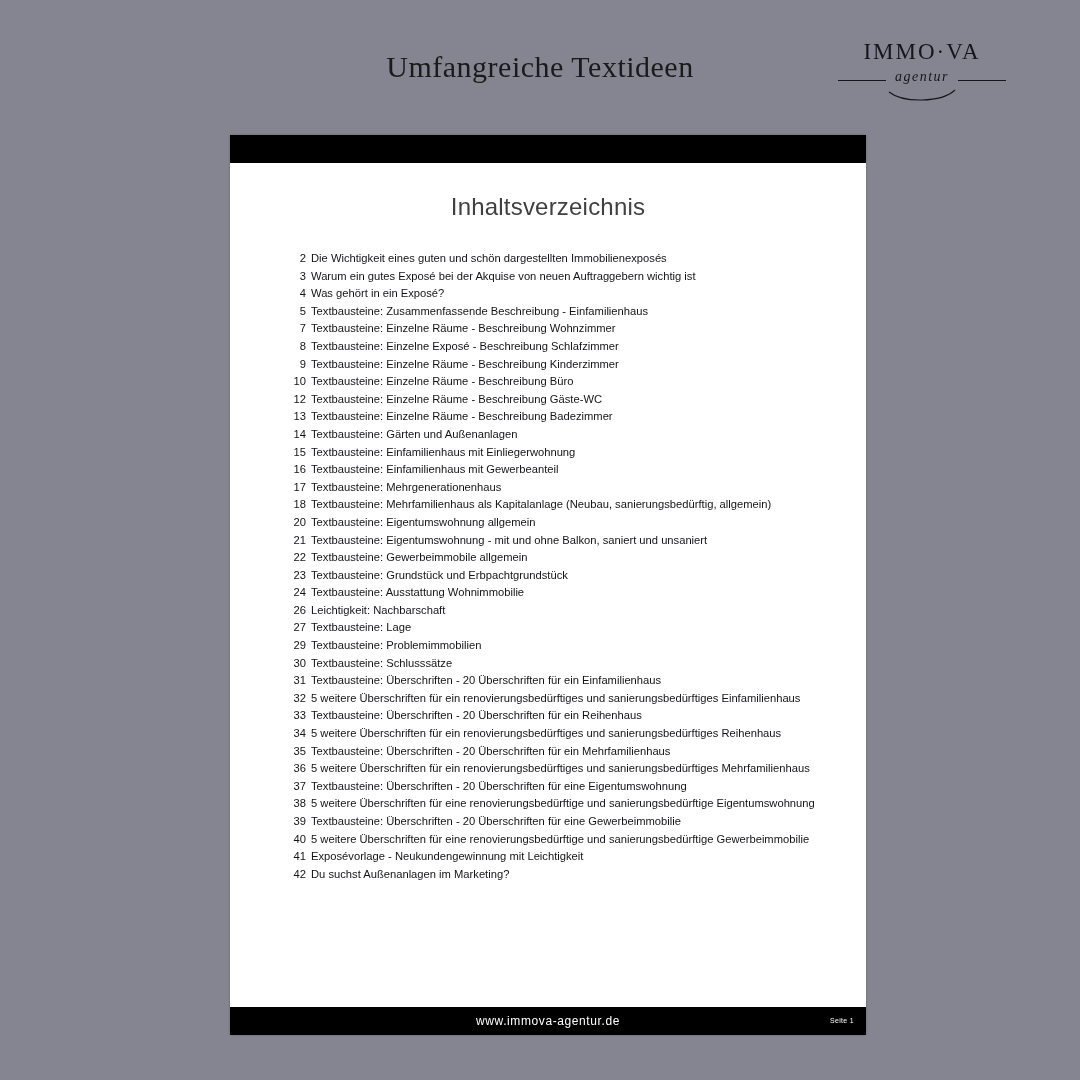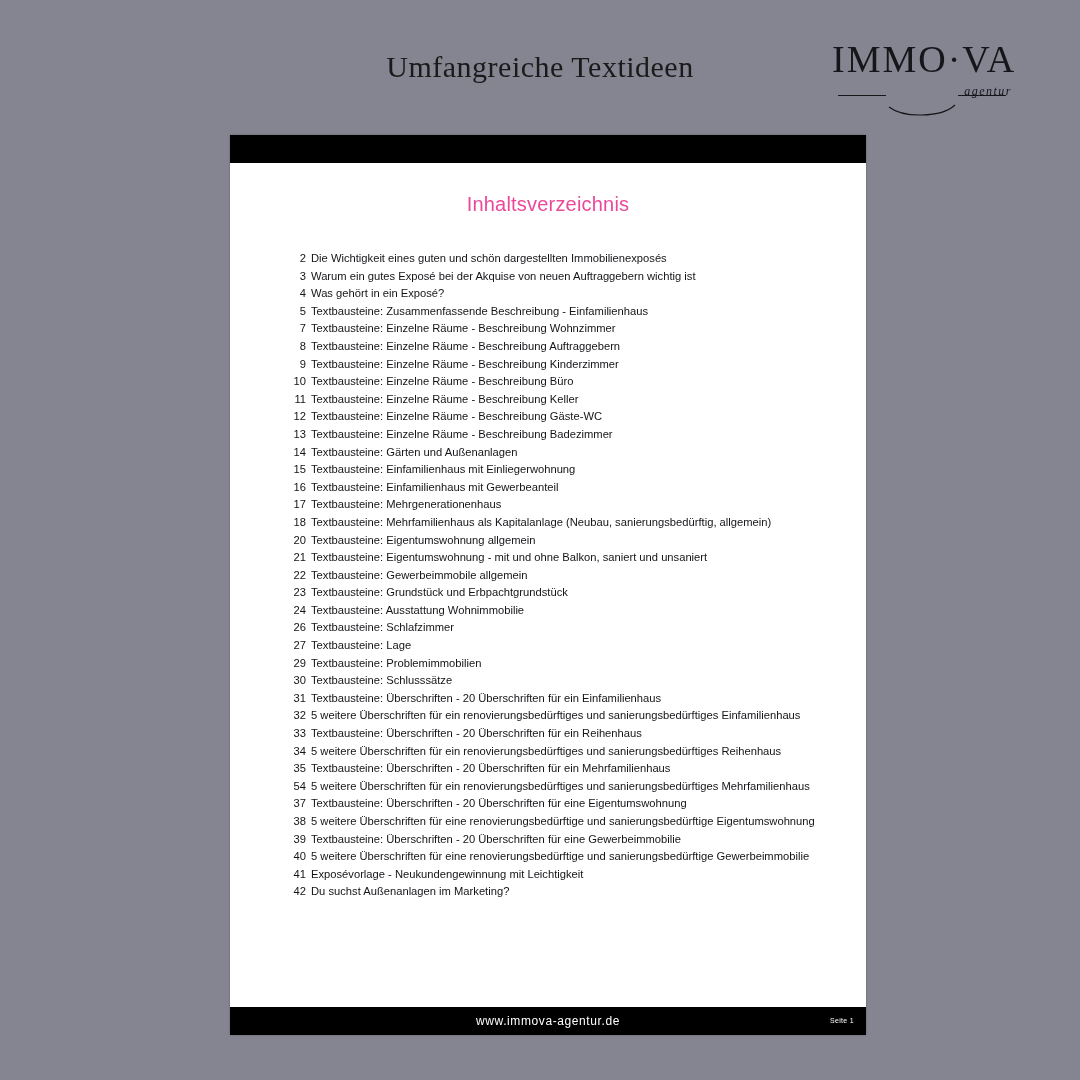--- a/index.html
+++ b/index.html
@@ -38,21 +38,21 @@
   #brand-logo {
     position: absolute;
     right: 68px;
     top: 40px;
     width: 180px;
     text-align: center;
     color: #15151a;
   }
   #brand-name {
     font-family: "Liberation Serif", serif;
-    font-size: 38px;
+    font-size: 23px;
     letter-spacing: 2px;
     line-height: 1;
   }
   #brand-rule-wrap {
     position: relative;
     height: 22px;
     margin-top: 6px;
   }
   #brand-rule-left, #brand-rule-right {
     position: absolute;
@@ -60,24 +60,24 @@
     height: 1px;
     background: #15151a;
   }
   #brand-rule-left { left: 6px; width: 48px; }
   #brand-rule-right { right: 6px; width: 48px; }
   #brand-sub {
     position: absolute;
     left: 0;
     top: 0;
     width: 180px;
-    text-align: right;
+    text-align: center;
     font-family: "Liberation Serif", serif;
     font-style: italic;
-    font-size: 12px;
+    font-size: 14px;
     letter-spacing: 1.5px;
   }
   #brand-swoosh {
     position: absolute;
     left: 50%;
     transform: translateX(-50%);
     top: 14px;
   }
 
   
@@ -127,22 +127,22 @@
     color: #ffffff;
     font-size: 7px;
     letter-spacing: 0.3px;
   }
   #doc-title {
     position: absolute;
     left: 0;
     top: 58px;
     width: 636px;
     text-align: center;
-    font-size: 20px;
-    color: #ec4899;
+    font-size: 24px;
+    color: #404040;
     letter-spacing: 0.2px;
   }
 
   
   #toc-list {
     position: absolute;
     left: 0;
     top: 115px;
     width: 636px;
   }
@@ -221,43 +221,37 @@
       </div>
       <div class="toc-row">
         <div class="toc-inner">
           <span class="toc-page">7</span>
           <span class="toc-label">Textbausteine: Einzelne Räume - Beschreibung Wohnzimmer</span>
         </div>
       </div>
       <div class="toc-row">
         <div class="toc-inner">
           <span class="toc-page">8</span>
-          <span class="toc-label">Textbausteine: Einzelne Räume - Beschreibung Auftraggebern</span>
+          <span class="toc-label">Textbausteine: Einzelne Exposé - Beschreibung Schlafzimmer</span>
         </div>
       </div>
       <div class="toc-row">
         <div class="toc-inner">
           <span class="toc-page">9</span>
           <span class="toc-label">Textbausteine: Einzelne Räume - Beschreibung Kinderzimmer</span>
         </div>
       </div>
       <div class="toc-row">
         <div class="toc-inner">
           <span class="toc-page">10</span>
           <span class="toc-label">Textbausteine: Einzelne Räume - Beschreibung Büro</span>
         </div>
       </div>
       <div class="toc-row">
         <div class="toc-inner">
-          <span class="toc-page">11</span>
-          <span class="toc-label">Textbausteine: Einzelne Räume - Beschreibung Keller</span>
-        </div>
-      </div>
-      <div class="toc-row">
-        <div class="toc-inner">
           <span class="toc-page">12</span>
           <span class="toc-label">Textbausteine: Einzelne Räume - Beschreibung Gäste-WC</span>
         </div>
       </div>
       <div class="toc-row">
         <div class="toc-inner">
           <span class="toc-page">13</span>
           <span class="toc-label">Textbausteine: Einzelne Räume - Beschreibung Badezimmer</span>
         </div>
       </div>
@@ -317,21 +311,21 @@
       </div>
       <div class="toc-row">
         <div class="toc-inner">
           <span class="toc-page">24</span>
           <span class="toc-label">Textbausteine: Ausstattung Wohnimmobilie</span>
         </div>
       </div>
       <div class="toc-row">
         <div class="toc-inner">
           <span class="toc-page">26</span>
-          <span class="toc-label">Textbausteine: Schlafzimmer</span>
+          <span class="toc-label">Leichtigkeit: Nachbarschaft</span>
         </div>
       </div>
       <div class="toc-row">
         <div class="toc-inner">
           <span class="toc-page">27</span>
           <span class="toc-label">Textbausteine: Lage</span>
         </div>
       </div>
       <div class="toc-row">
         <div class="toc-inner">
@@ -370,21 +364,21 @@
         </div>
       </div>
       <div class="toc-row">
         <div class="toc-inner">
           <span class="toc-page">35</span>
           <span class="toc-label">Textbausteine: Überschriften - 20 Überschriften für ein Mehrfamilienhaus</span>
         </div>
       </div>
       <div class="toc-row">
         <div class="toc-inner">
-          <span class="toc-page">54</span>
+          <span class="toc-page">36</span>
           <span class="toc-label">5 weitere Überschriften für ein renovierungsbedürftiges und sanierungsbedürftiges Mehrfamilienhaus</span>
         </div>
       </div>
       <div class="toc-row">
         <div class="toc-inner">
           <span class="toc-page">37</span>
           <span class="toc-label">Textbausteine: Überschriften - 20 Überschriften für eine Eigentumswohnung</span>
         </div>
       </div>
       <div class="toc-row">

